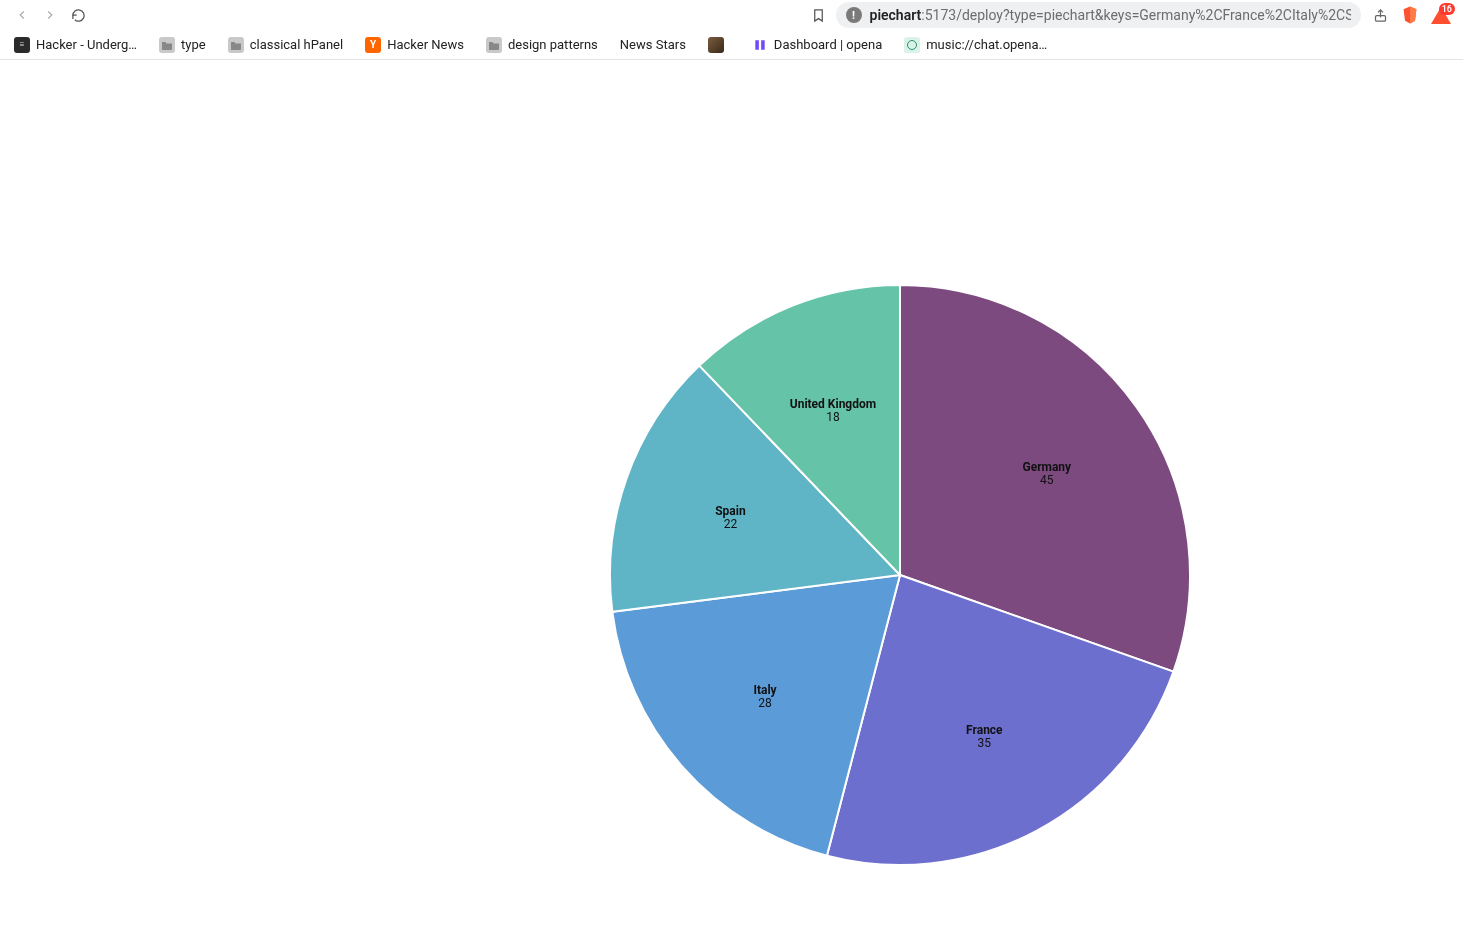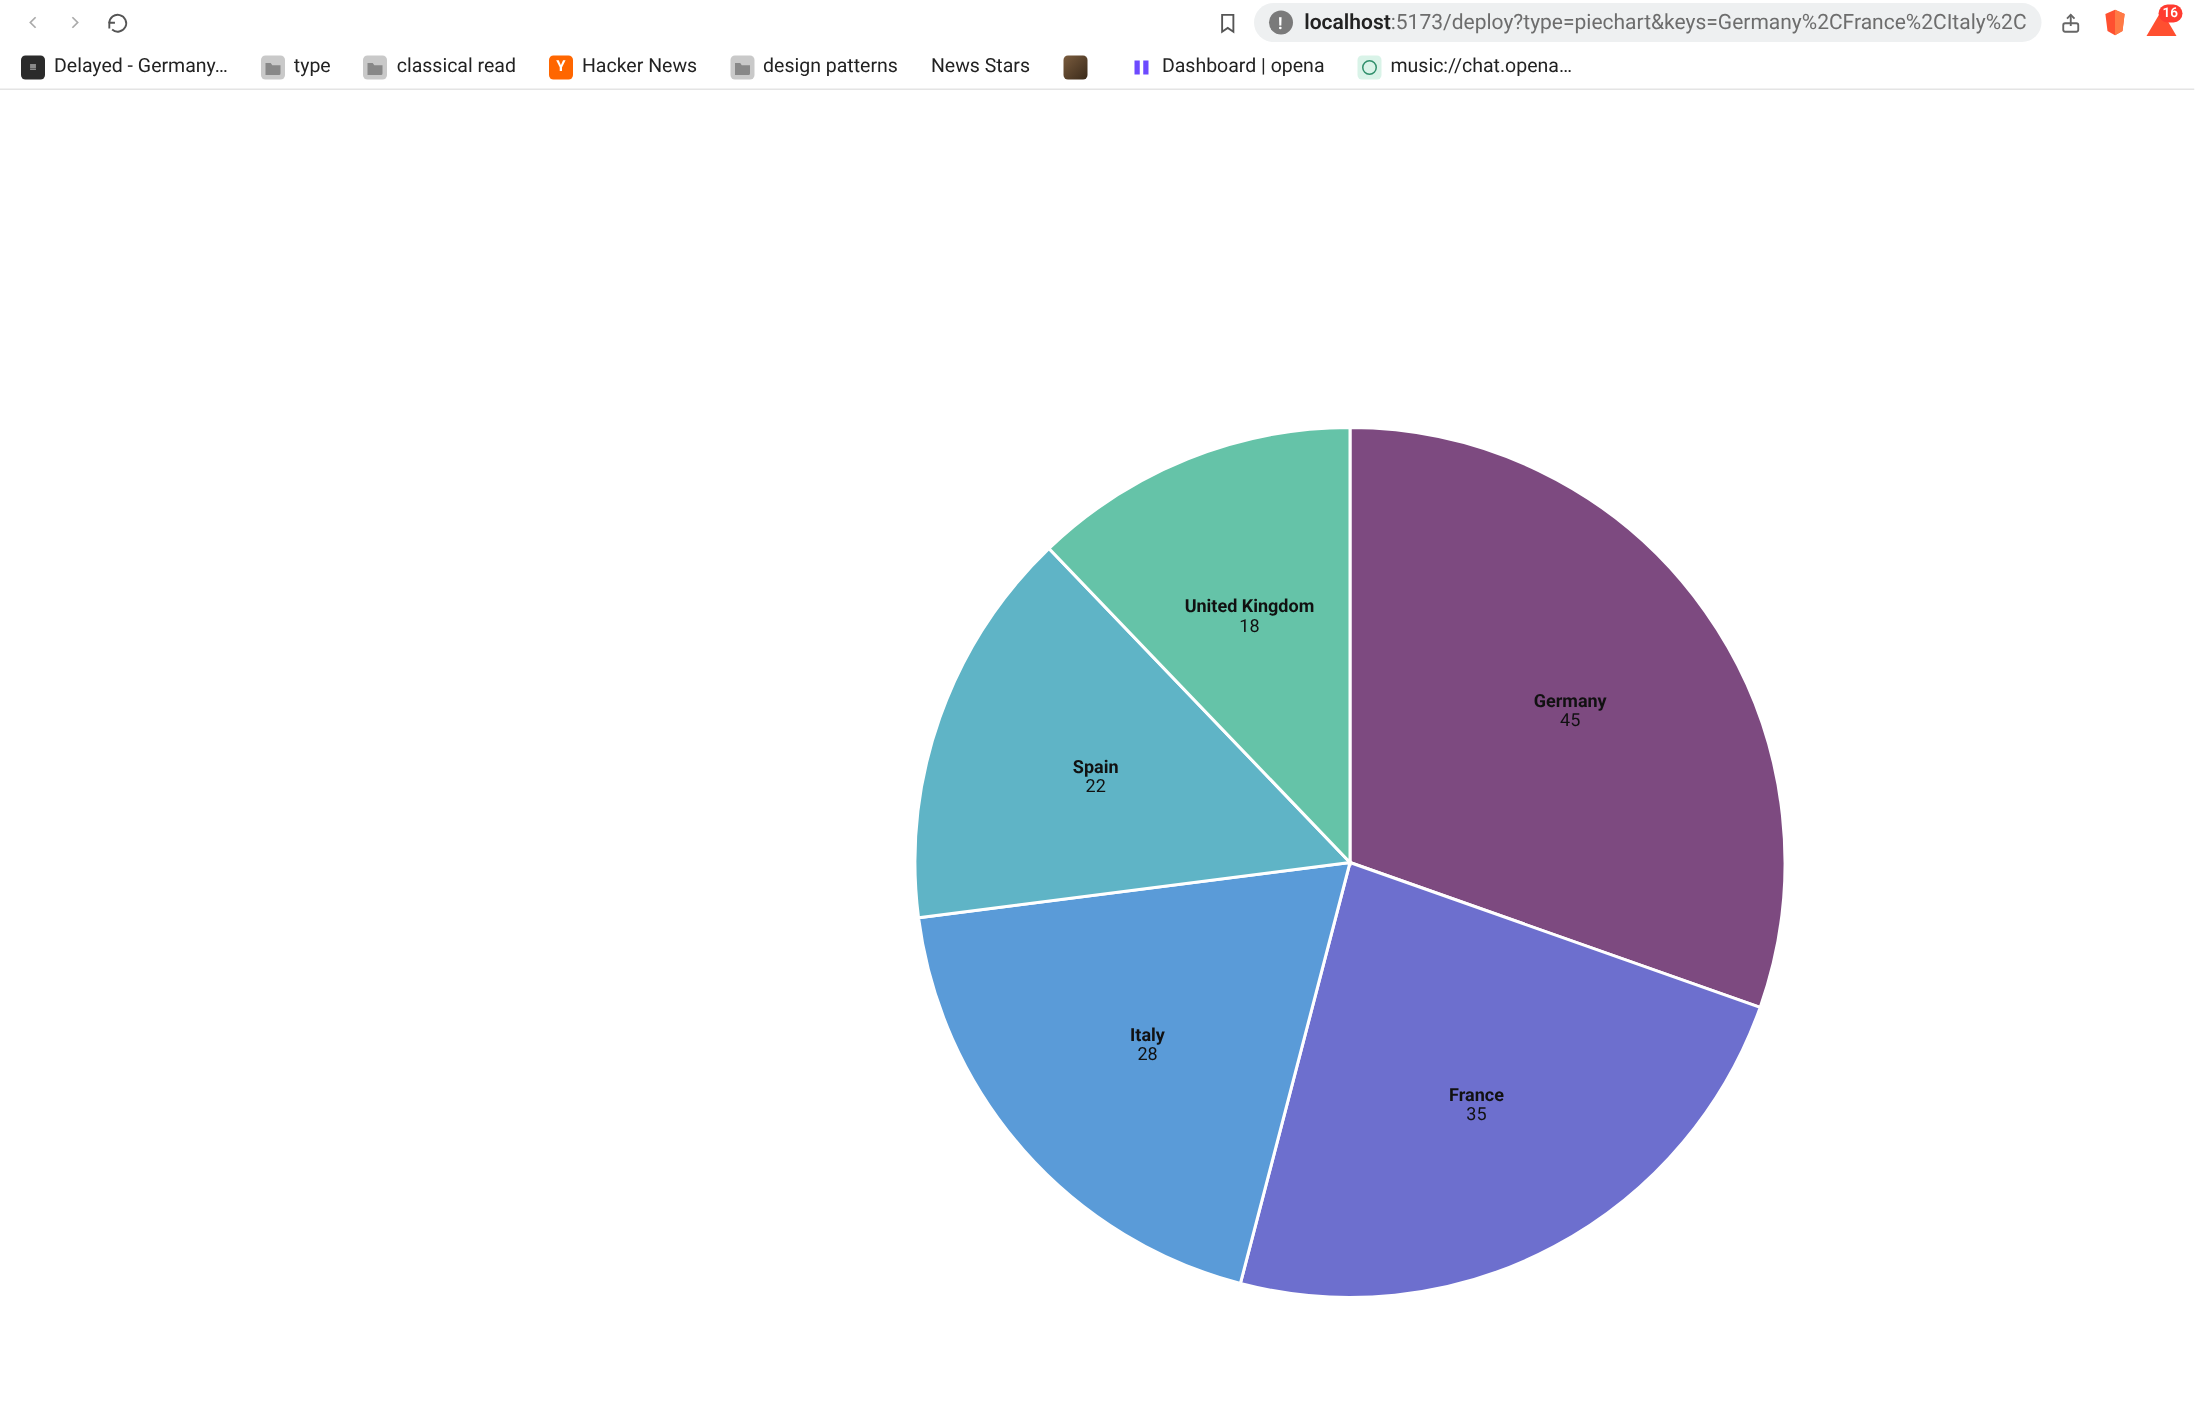--- a/index.html
+++ b/index.html
@@ -65,21 +65,21 @@
       <div style="flex:1"></div>
     </div>
     <div class="bookmark-slot" style="margin-left:190px;">
       <svg width="15" height="15" viewBox="0 0 24 24" fill="none" stroke="currentColor" stroke-width="2">
           <path d="M6 3h12v18l-6-4-6 4z"></path>
         </svg>
     </div>
     <div class="addr" style="flex:1;">
       <div class="info-ico">!</div>
       <div class="url">
-        <span class="host">localhost</span><span>:5173/deploy?type=piechart&amp;keys=Germany%2CFrance%2CItaly%2CSpain%2CUnited+Kingdom&amp;values=45%2C35%2C28%2C22...</span>
+        <span class="host">piechart</span><span>:5173/deploy?type=piechart&amp;keys=Germany%2CFrance%2CItaly%2CSpain%2CUnited+Kingdom&amp;values=45%2C35%2C28%2C22...</span>
       </div>
     </div>
     <div class="share-ico">
       <svg width="15" height="15" viewBox="0 0 24 24" fill="none" stroke="currentColor" stroke-width="2">
           <path d="M12 3v12"></path>
           <polyline points="8 7 12 3 16 7"></polyline>
           <rect x="4" y="12" width="16" height="9" rx="2"></rect>
         </svg>
     </div>
     <div class="brave-ico">
@@ -91,37 +91,37 @@
     <div class="brave-badge">
       <div class="tri"></div>
       <div class="num">16</div>
     </div>
   </div>
 
   <div class="bm-bar">
 
   <div class="bm">
         <div class="fav dark">≡</div>
-        <span class="txt">Delayed - Germany…</span>
+        <span class="txt">Hacker - Underg…</span>
       </div>
       <div class="bm">
         <div class="fav folder">
           <svg width="12" height="10" viewBox="0 0 24 20" fill="#888">
             <path d="M2 4h7l2 3h11v11a2 2 0 0 1-2 2H2z"></path>
           </svg>
         </div>
         <span class="txt">type</span>
       </div>
       <div class="bm">
         <div class="fav folder">
           <svg width="12" height="10" viewBox="0 0 24 20" fill="#888">
             <path d="M2 4h7l2 3h11v11a2 2 0 0 1-2 2H2z"></path>
           </svg>
         </div>
-        <span class="txt">classical read</span>
+        <span class="txt">classical hPanel</span>
       </div>
       <div class="bm">
         <div class="fav orange">Y</div>
         <span class="txt">Hacker News</span>
       </div>
       <div class="bm">
         <div class="fav folder">
           <svg width="12" height="10" viewBox="0 0 24 20" fill="#888">
             <path d="M2 4h7l2 3h11v11a2 2 0 0 1-2 2H2z"></path>
           </svg>

